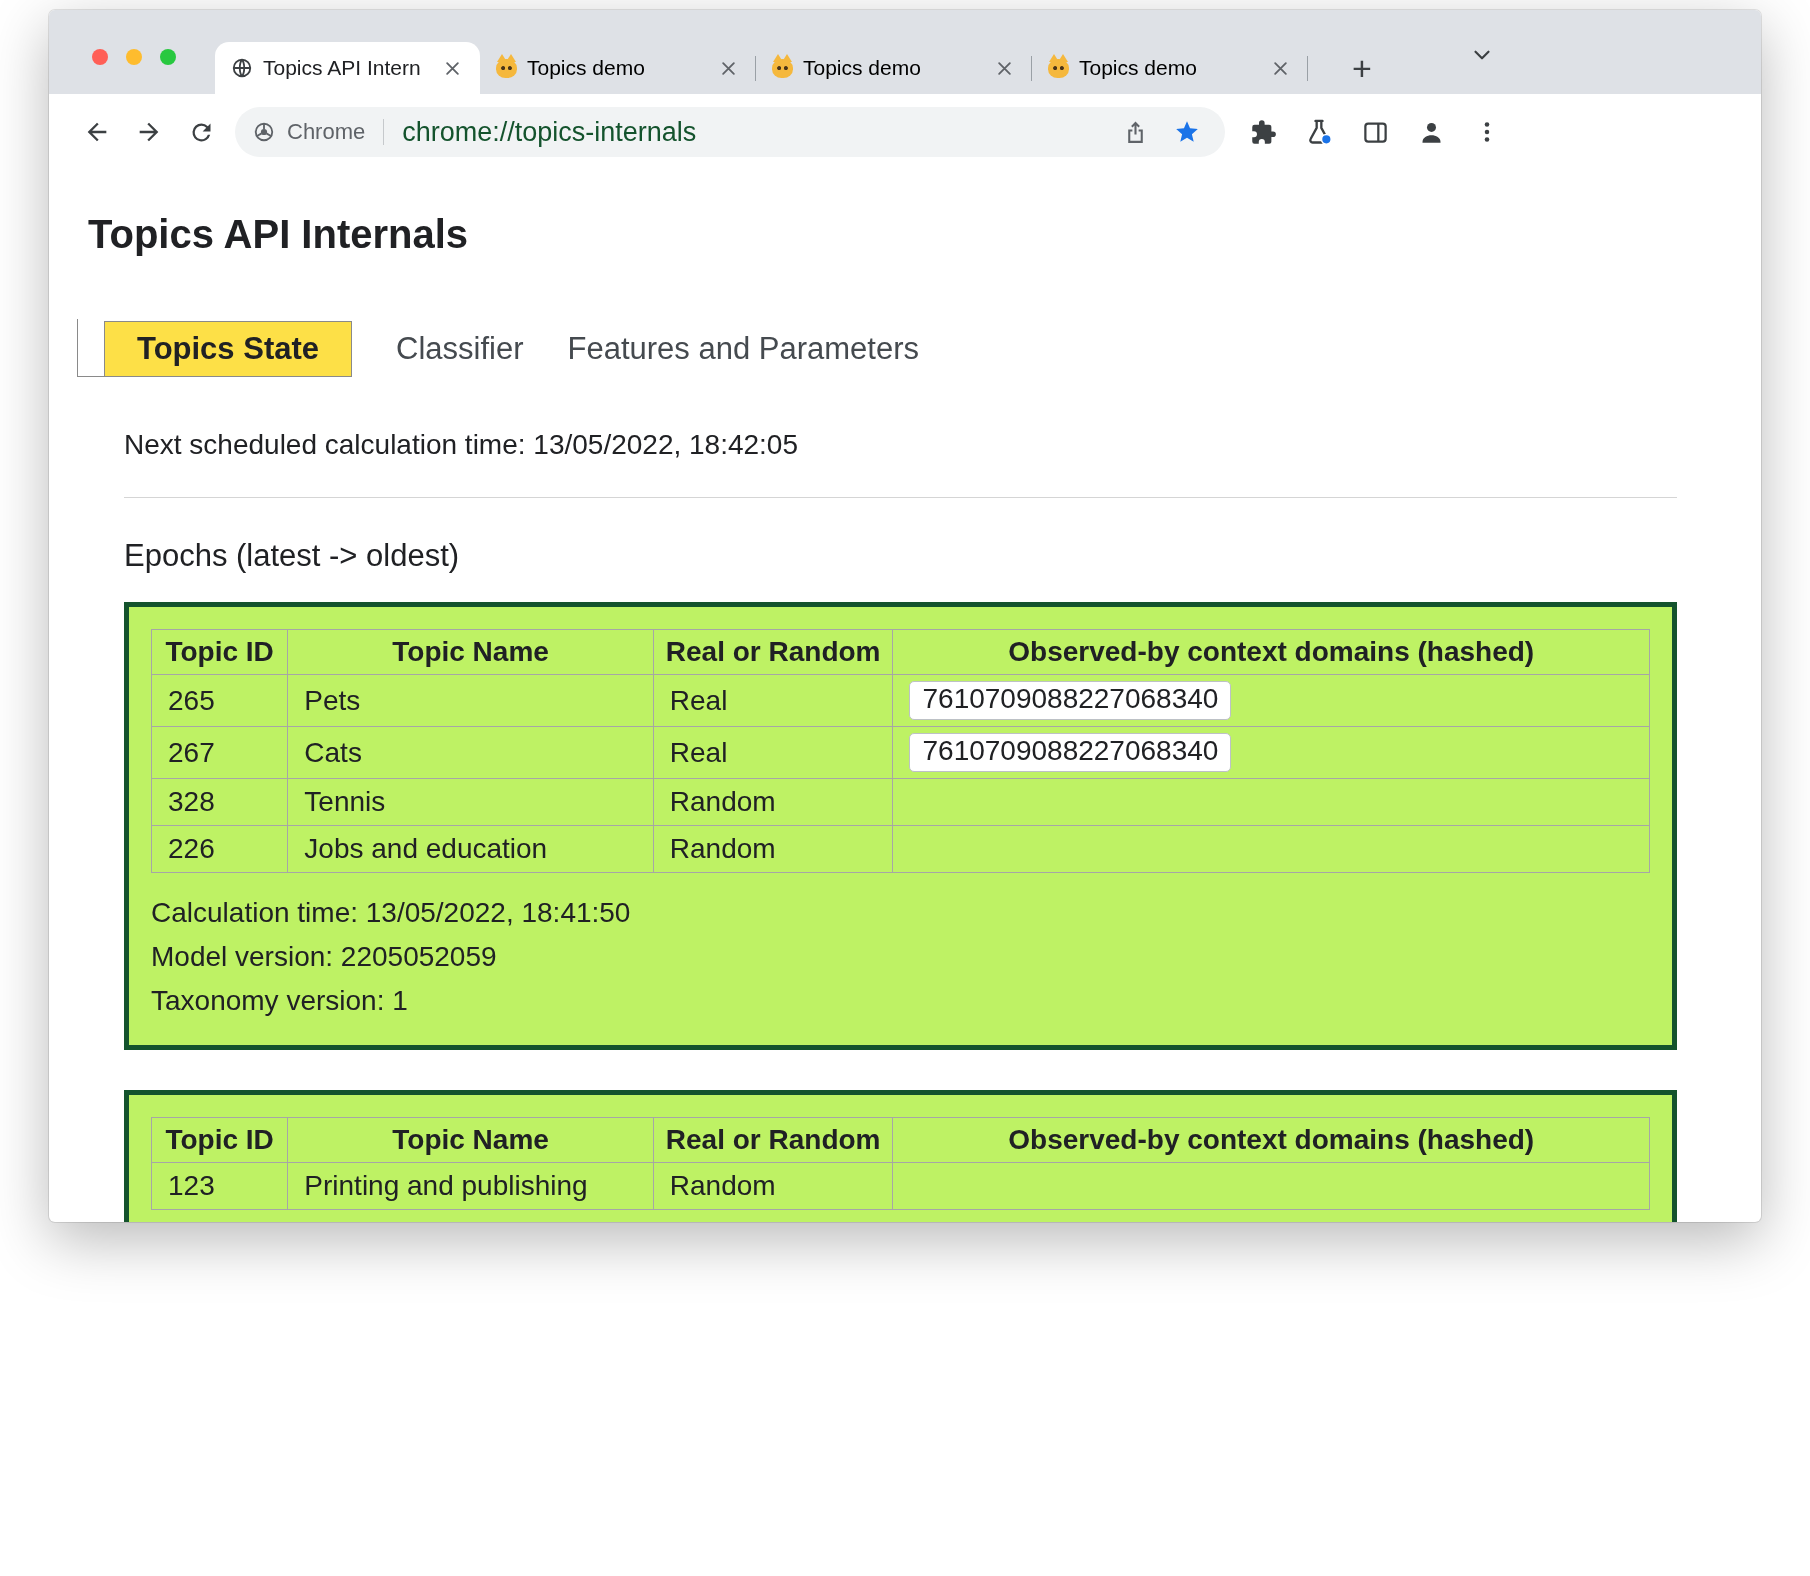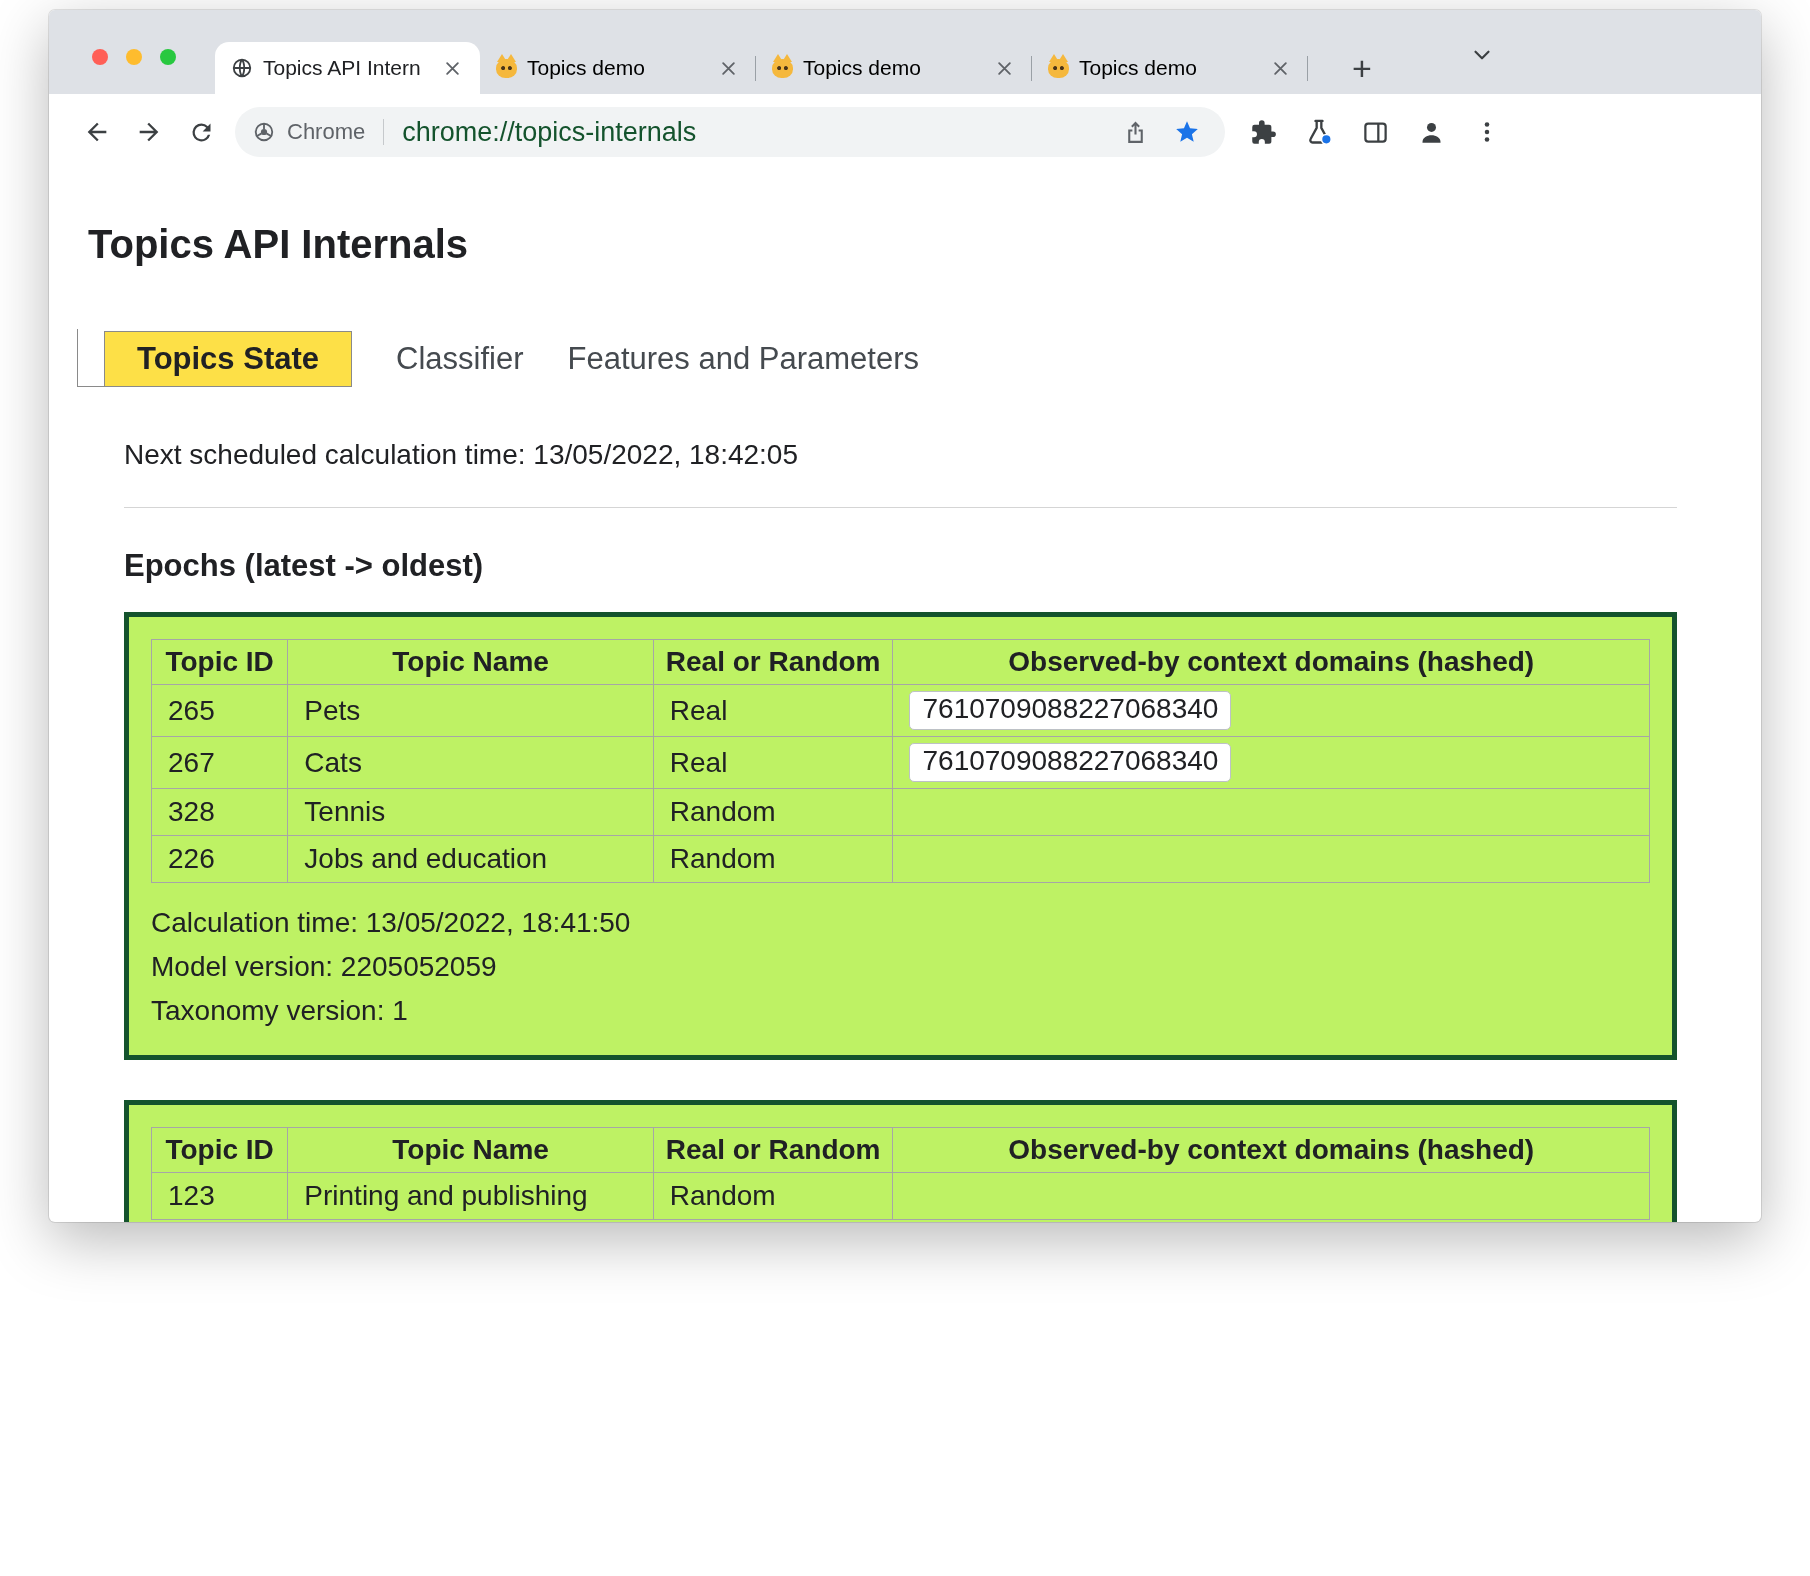--- a/index.html
+++ b/index.html
@@ -93,21 +93,21 @@
   }
   .omnibox .site { font-size:22px; color:#5f6368; }
   .omnibox .ob-div { width:1px; height:26px; background:#c6c9cc; margin:0 6px; }
   .omnibox .url { font-size:27px; color:#14532d; }
   .omnibox .ob-spacer { flex:1; }
   .right-icons { display:flex; align-items:center; }
   .right-icons .tbtn { margin-left:4px; }
 
   
   .content { padding:30px 84px 0 39px; }
-  h1.page-title { font-size:40px; font-weight:bold; margin:22px 0 64px; color:#202124; }
+  h1.page-title { font-size:40px; font-weight:bold; margin:12px 0 64px; color:#202124; }
 
   .cr-tabs {
     position:relative; display:flex; align-items:stretch; gap:44px;
     margin-left:16px;
   }
   .cr-tabs::before {
     content:""; position:absolute; left:-27px; bottom:0; width:27px;
     border-bottom:1px solid #8a8a8a;
   }
   .cr-tabs::after {
@@ -119,21 +119,21 @@
     padding:9px 0; cursor:default;
   }
   .crtab.active {
     border:1px solid #8a8a8a; background:#fde047; font-weight:bold;
     color:#202124; padding:9px 32px;
   }
 
   .panel { margin-left:36px; margin-top:52px; }
   .next-calc { font-size:28px; margin:0; }
   .panel hr { border:none; border-top:1px solid #d5d5d5; margin:36px 0 0; }
-  h2.epochs-heading { font-size:31px; font-weight:bold; margin:40px 0 28px; }
+  h2.epochs-heading { font-size:31px; font-weight:normal; margin:40px 0 28px; }
 
   .epoch-box {
     border:5px solid #14532d; padding:22px; margin-bottom:40px; background:#bef264;
   }
   .epoch-box.second { min-height:320px; }
 
   table.topics { width:100%; border-collapse:collapse; }
   table.topics th, table.topics td { border:1px solid #a6a6a6; font-size:28px; }
   table.topics th { font-weight:bold; text-align:center; padding:6px 8px; }
   table.topics td { padding:6px 16px; height:47px; text-align:left; }

